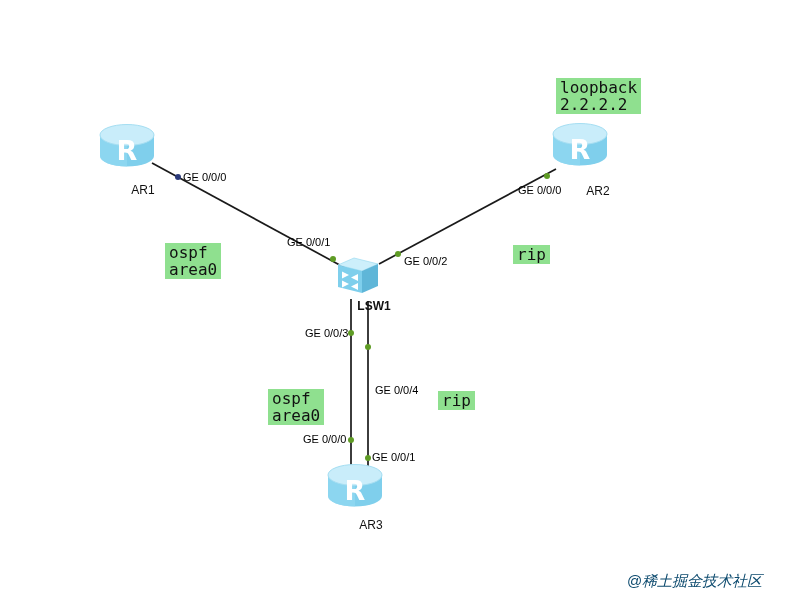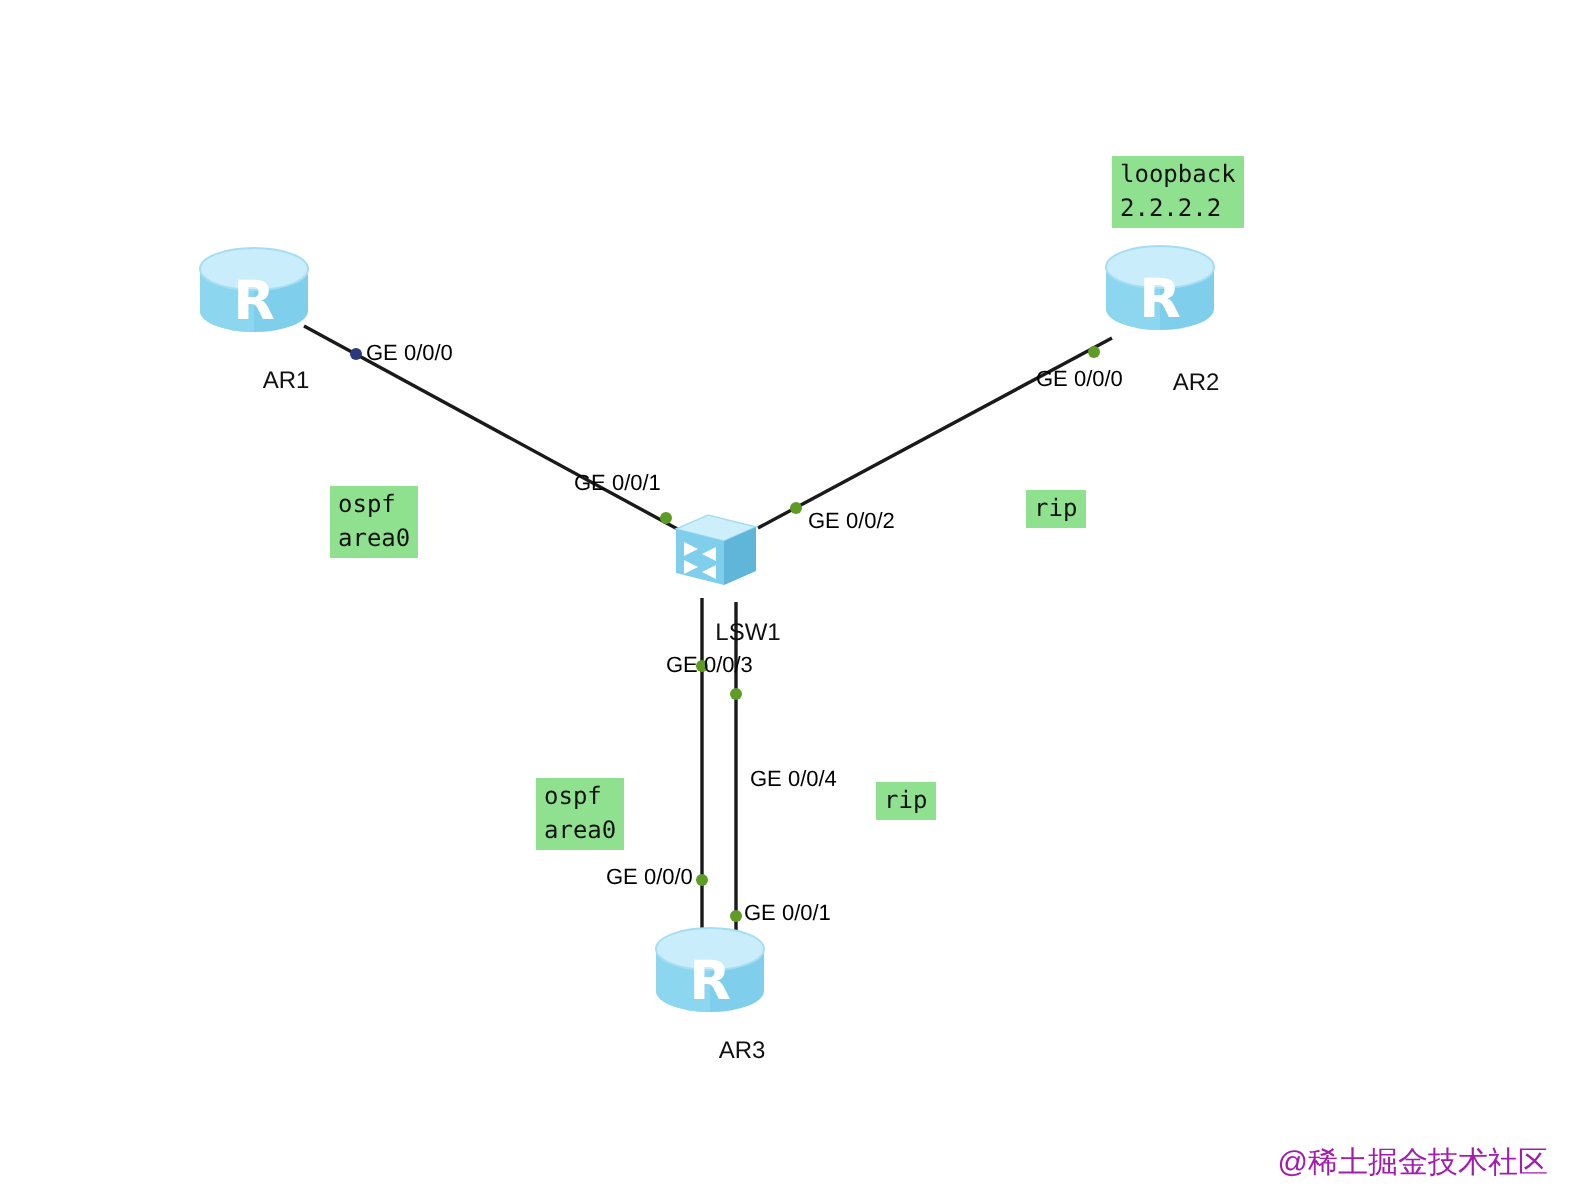--- a/index.html
+++ b/index.html
@@ -21,27 +21,27 @@
     position: absolute; font-size: 11px; color: #000; white-space: nowrap;
   }
   .port-dot {
     position: absolute; width: 6px; height: 6px; border-radius: 50%;
     transform: translate(-50%, -50%);
   }
   .annotation {
     position: absolute;
     color: #111;
     font-family: "DejaVu Sans Mono", "Liberation Mono", monospace;
-    font-size: 12px; line-height: 17px;
+    font-size: 16px; line-height: 17px;
     padding: 1px 4px;
     white-space: pre;
   }
   .watermark {
-    position: absolute; right: 12px; bottom: 7px;
-    font-size: 15px; color: #a21caf; white-space: nowrap;
+    position: absolute; right: 24px; bottom: 7px;
+    font-size: 15px; color: #0c4a6e; white-space: nowrap; font-style: italic;
   }
 </style>
 </head>
 <body>
 
 <div id="canvas">
   <svg id="links-svg">
       <line x1="152" y1="163" x2="347" y2="269" stroke="#1a1a1a" stroke-width="1.7"></line>
       <line x1="556" y1="169" x2="379" y2="264" stroke="#1a1a1a" stroke-width="1.7"></line>
       <line x1="351" y1="299" x2="351" y2="470" stroke="#1a1a1a" stroke-width="1.7"></line>
@@ -66,38 +66,38 @@
         <polygon points="6,10 22,3 46,9 30,16" fill="#cdeffb" stroke="#a5def2" stroke-width="0.8"></polygon>
         <polygon points="30,16 46,9 46,31 30,38" fill="#5fb6d8"></polygon>
         <polygon points="6,10 30,16 30,38 6,32" fill="#7fcfec"></polygon>
         <g fill="#ffffff">
           <polygon points="10,16.5 17,20 10,23.5"></polygon>
           <polygon points="26,19 19,22.5 26,26"></polygon>
           <polygon points="10,25.5 17,29 10,32.5"></polygon>
           <polygon points="26,28 19,31.5 26,35"></polygon>
         </g>
       </svg></div>
-    <div class="node-label" style="left: 358px; top: 309px;">LSW1</div>
+    <div class="node-label" style="left: 358px; top: 299px; font-weight: bold;">LSW1</div>
     <div class="node" style="left: 355px; top: 488px;"><svg width="60" height="46" viewBox="0 0 60 46">
         <path d="M3 12 v21 a27 10.5 0 0 0 54 0 v-21 z" fill="#7fcfec"></path>
         <path d="M3 12 v21 a27 10.5 0 0 0 27 10.5 v-21 z" fill="#93daf2" opacity="0.65"></path>
         <ellipse cx="30" cy="12" rx="27" ry="10.5" fill="#c9edfa" stroke="#a5def2" stroke-width="1"></ellipse>
         <text x="30" y="37" font-size="27" font-weight="bold" fill="#ffffff" text-anchor="middle" font-family="DejaVu Sans, sans-serif">R</text>
       </svg></div>
     <div class="node-label" style="left: 355px; top: 518px;">AR3</div>
     <div class="port-dot" style="left: 178px; top: 177px; background: rgb(43, 58, 122);"></div>
     <div class="port-label" style="left: 183px; top: 171px;">GE 0/0/0</div>
     <div class="port-dot" style="left: 333px; top: 259px; background: rgb(95, 156, 37);"></div>
     <div class="port-label" style="left: 287px; top: 236px;">GE 0/0/1</div>
     <div class="port-dot" style="left: 398px; top: 254px; background: rgb(95, 156, 37);"></div>
     <div class="port-label" style="left: 404px; top: 255px; text-align: right;">GE 0/0/2</div>
     <div class="port-dot" style="left: 547px; top: 176px; background: rgb(95, 156, 37);"></div>
     <div class="port-label" style="left: 518px; top: 184px;">GE 0/0/0</div>
     <div class="port-dot" style="left: 351px; top: 333px; background: rgb(95, 156, 37);"></div>
-    <div class="port-label" style="left: 305px; top: 327px; margin-left: 28px;">GE 0/0/3</div>
+    <div class="port-label" style="left: 305px; top: 327px;">GE 0/0/3</div>
     <div class="port-dot" style="left: 368px; top: 347px; background: rgb(95, 156, 37);"></div>
     <div class="port-label" style="left: 375px; top: 340px; margin-top: 44px;">GE 0/0/4</div>
     <div class="port-dot" style="left: 351px; top: 440px; background: rgb(95, 156, 37);"></div>
     <div class="port-label" style="left: 303px; top: 433px;">GE 0/0/0</div>
     <div class="port-dot" style="left: 368px; top: 458px; background: rgb(95, 156, 37);"></div>
     <div class="port-label" style="left: 372px; top: 451px;">GE 0/0/1</div>
     <div class="annotation" style="left: 556px; top: 78px; background: rgb(143, 224, 143);">loopback
 2.2.2.2</div>
     <div class="annotation" style="left: 165px; top: 243px; background: rgb(143, 224, 143);">ospf
 area0</div>

